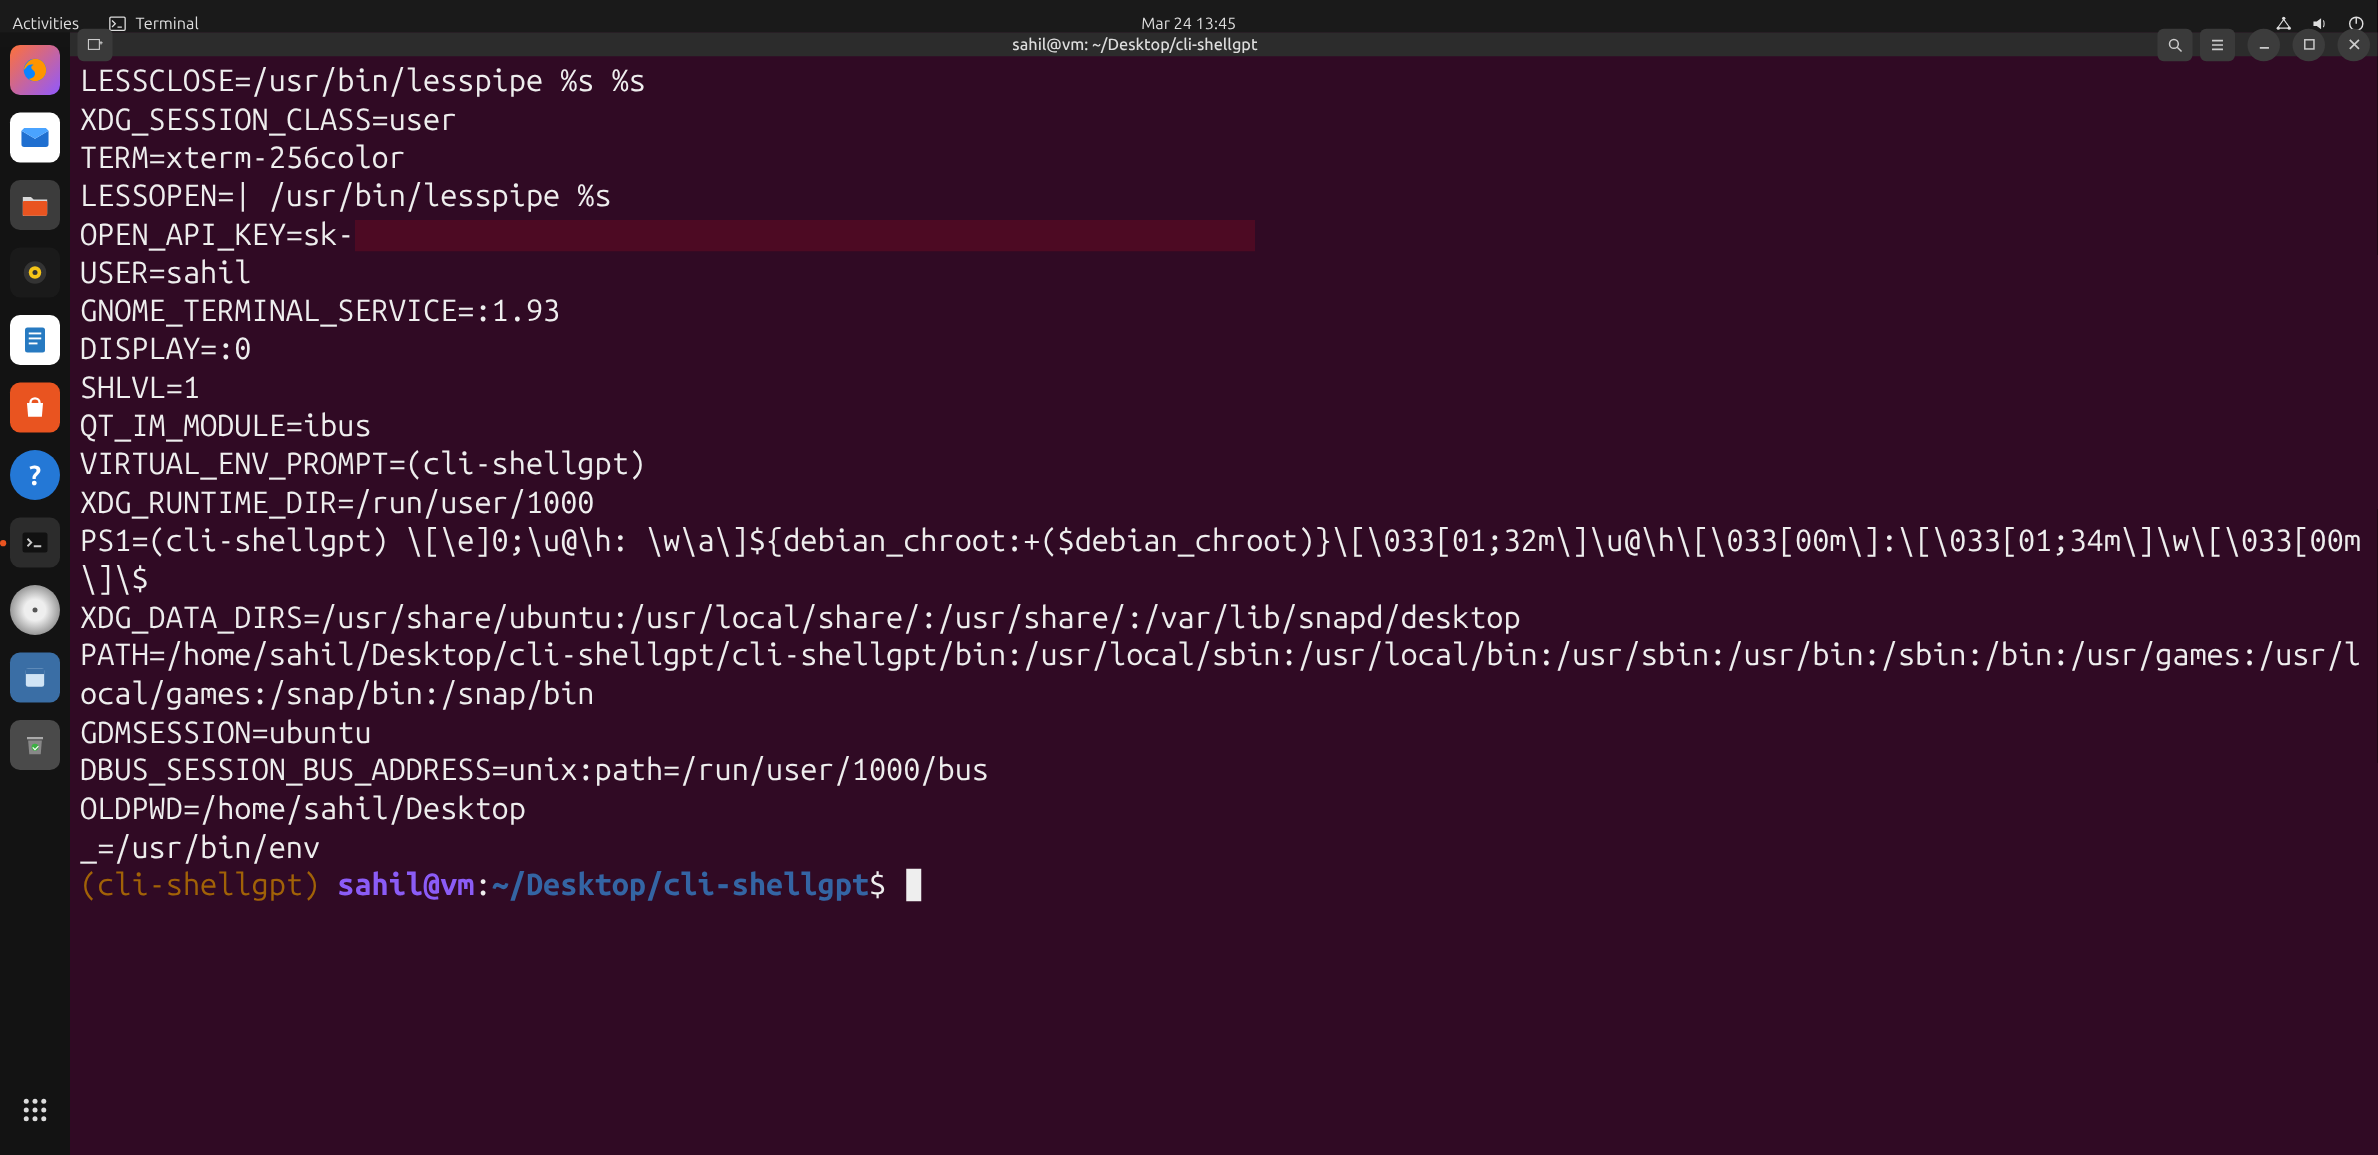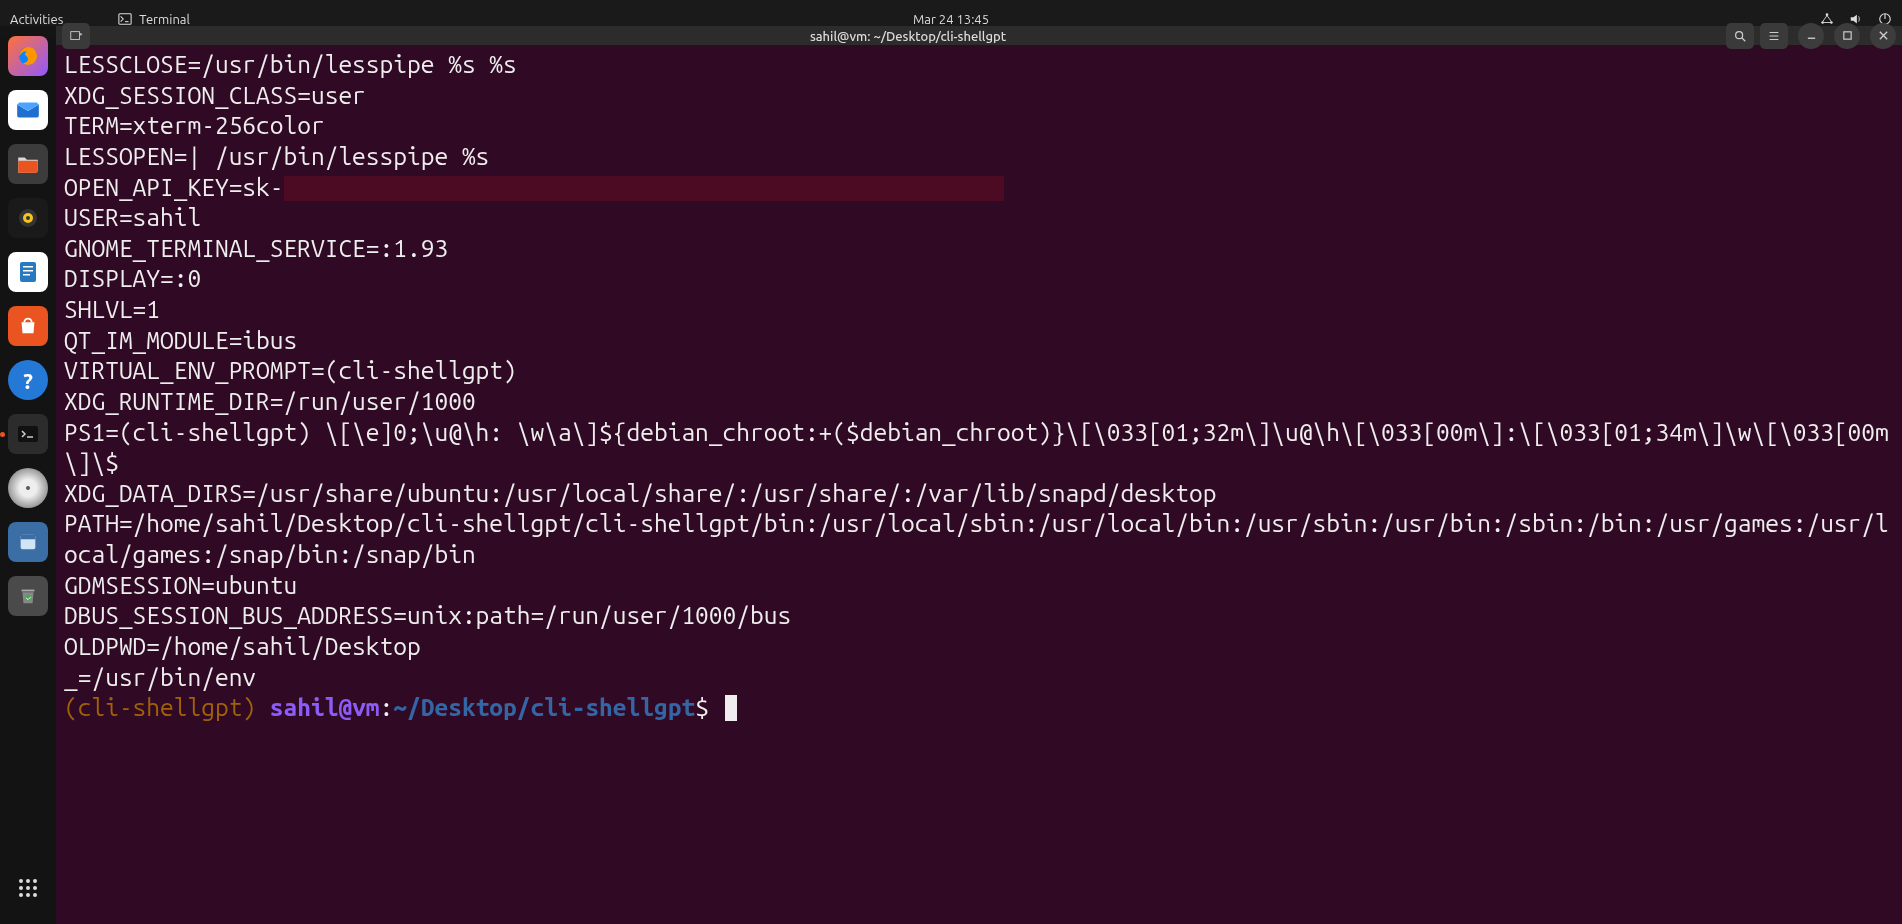--- a/index.html
+++ b/index.html
@@ -10,21 +10,21 @@
     height: 38px;
     background: #1a1a1a;
     color: #ddd;
     display: flex;
     align-items: center;
     font-size: 13px;
     padding: 0 10px;
     justify-content: space-between;
   }
   .top-panel .left { display: flex; gap: 24px; align-items: center; }
-  .top-panel .app { display: flex; align-items: center; gap: 7px; margin-left: 31px; }
+  .top-panel .app { display: flex; align-items: center; gap: 7px; }
   .top-panel .center { position: absolute; left: 50%; transform: translateX(-50%); }
   .top-panel .right { display: flex; gap: 15px; align-items: center; }
   .top-panel .right svg { width: 14px; height: 14px; fill: #ddd; }
   .top-panel .app svg { width: 14px; height: 14px; fill: #ddd; }
 
   
   .dock {
     position: absolute;
     left: 0;
     top: 26px;

